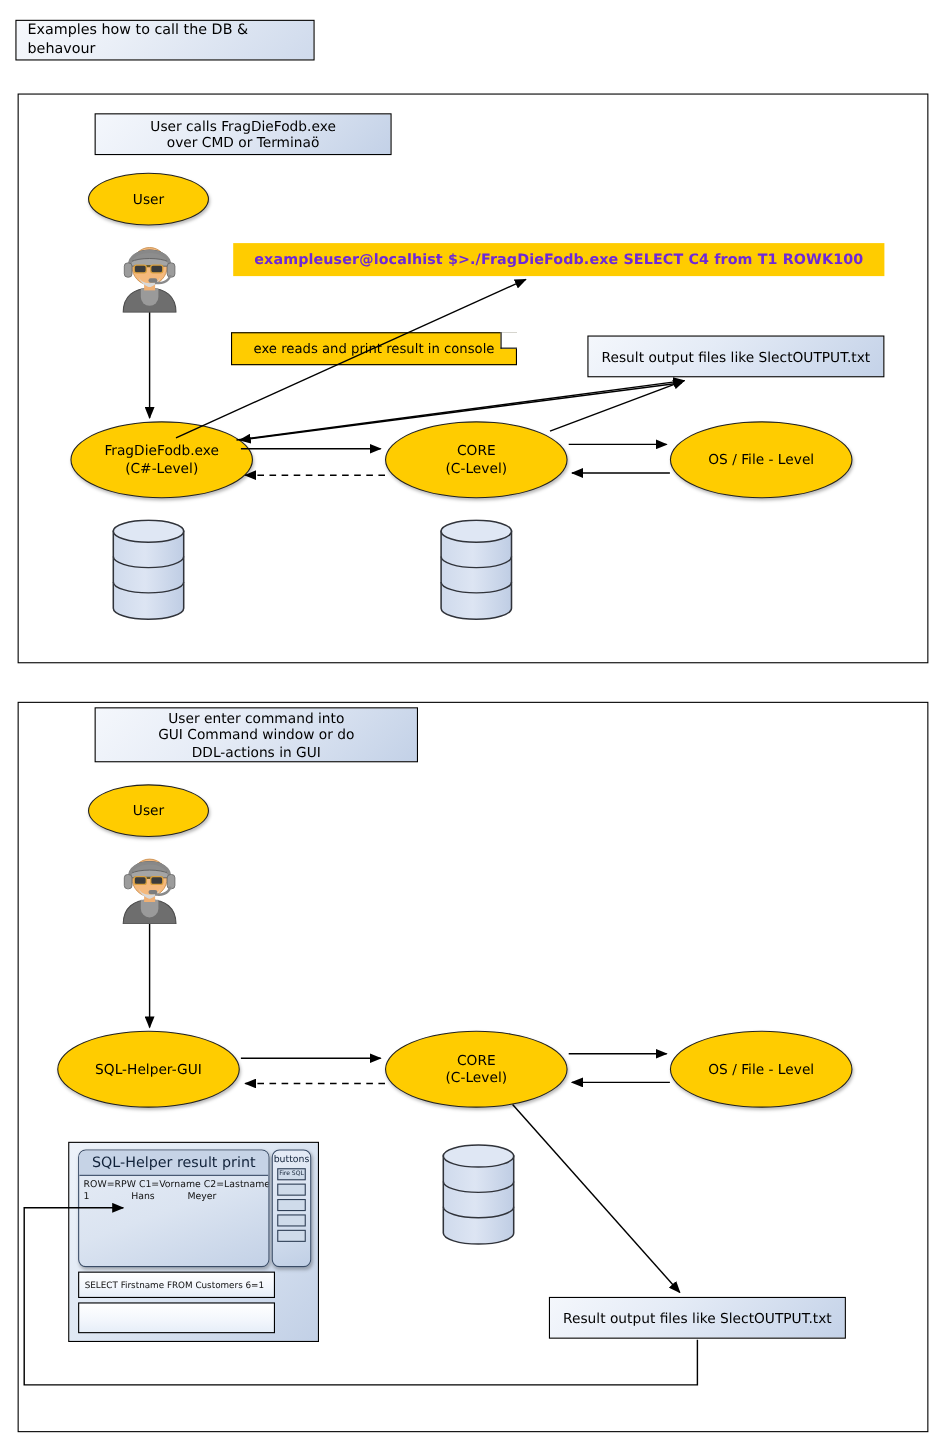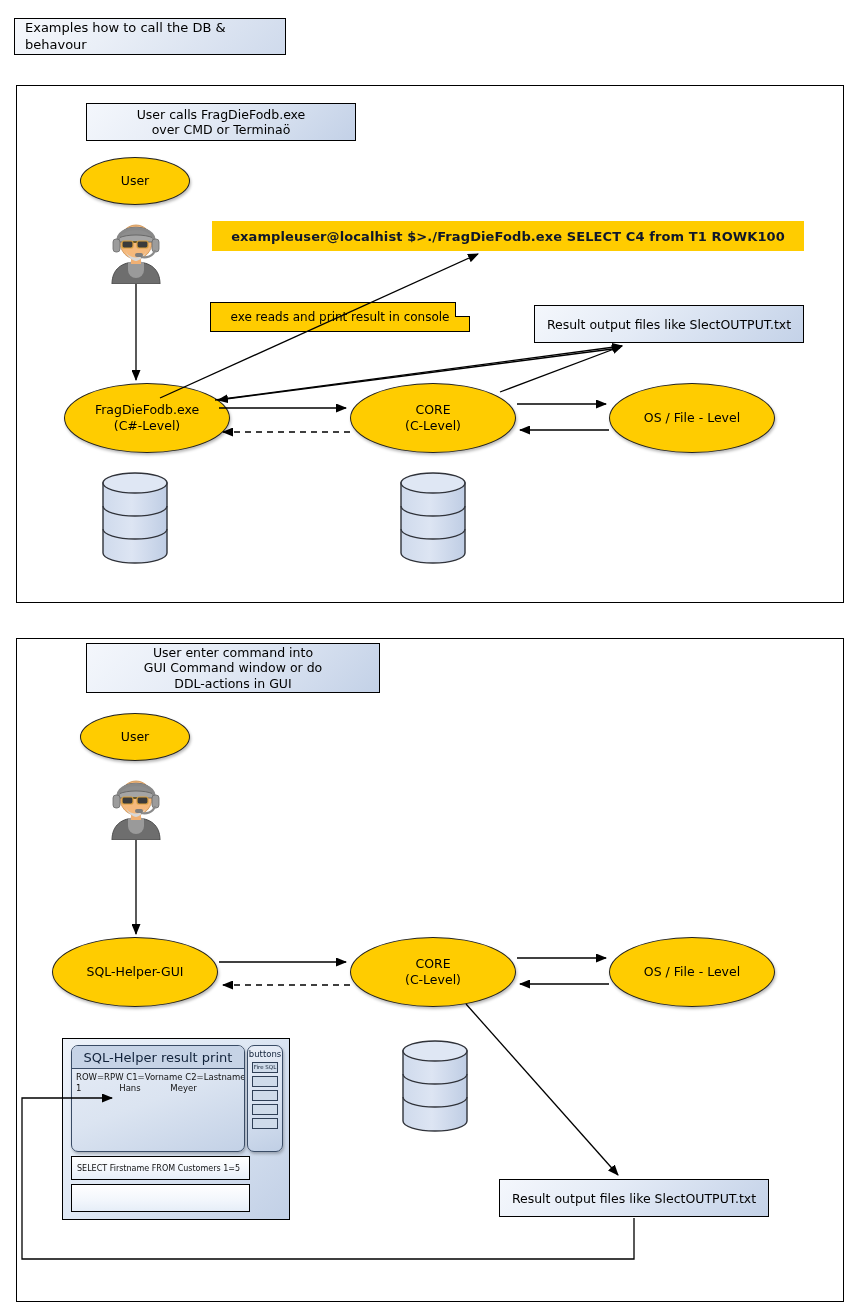--- a/index.html
+++ b/index.html
@@ -30,21 +30,21 @@
     background:linear-gradient(135deg,#f4f7fc 0%,#e4ebf6 40%,#c4d2e8 100%);
     display:flex;align-items:center;justify-content:center;text-align:center;
     font-size:12.5px;
   }
   .section{border:1.6px solid #000;background:transparent;}
 
   
   .cmdbar{
     background:#fc0;border:0;
     display:flex;align-items:center;justify-content:center;
-    font-weight:bold;font-size:13px;letter-spacing:.1px;color:#0f172a;
+    font-weight:bold;font-size:13px;letter-spacing:.1px;color:#6d28d9;
   }
   
   .note{
     background:#fc0;border:1px solid #000;
     display:flex;align-items:center;justify-content:center;
     font-size:12px;position:absolute;
   }
   .note .fold{
     position:absolute;right:-1px;top:-1px;width:14px;height:14px;
     background:#fff;border-left:1px solid #000;border-bottom:1px solid #000;
@@ -270,21 +270,21 @@
     <div class="gui-btnpanel" style="left:184px;top:6px;width:34px;height:105px;">
       <div class="cap">buttons</div>
       <div class="btn">Fire SQL</div>
       <div class="btn"></div>
       <div class="btn"></div>
       <div class="btn"></div>
       <div class="btn"></div>
     </div>
 
     <div class="field" style="left:8px;top:117px;width:172px;height:22px;">
-      <span>SELECT Firstname FROM Customers 1=5</span>
+      <span>SELECT Firstname FROM Customers 6=1</span>
     </div>
     <div class="field" style="left:8px;top:145px;width:172px;height:26px;">
       <span></span>
     </div>
   </div>
 
   <svg class="arrows" width="859" height="1316" viewBox="0 0 859 1316">
     <defs>
       <marker id="ah" markerWidth="11" markerHeight="9" refX="10" refY="4.5" orient="auto" markerUnits="userSpaceOnUse">
         <path d="M0,0 L11,4.5 L0,9 z" fill="#000"></path>

